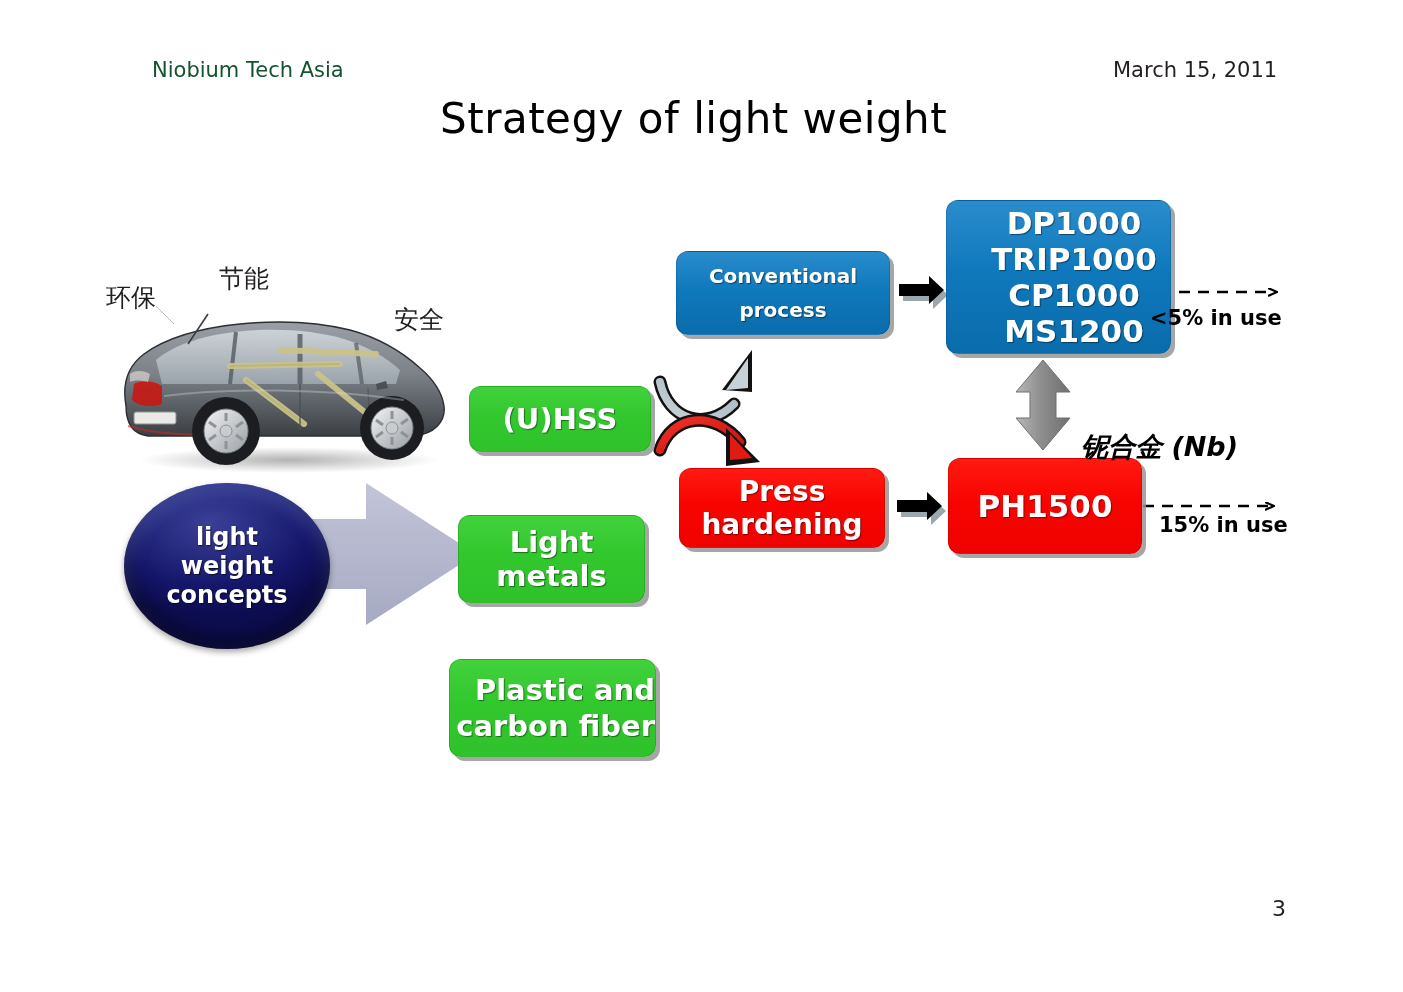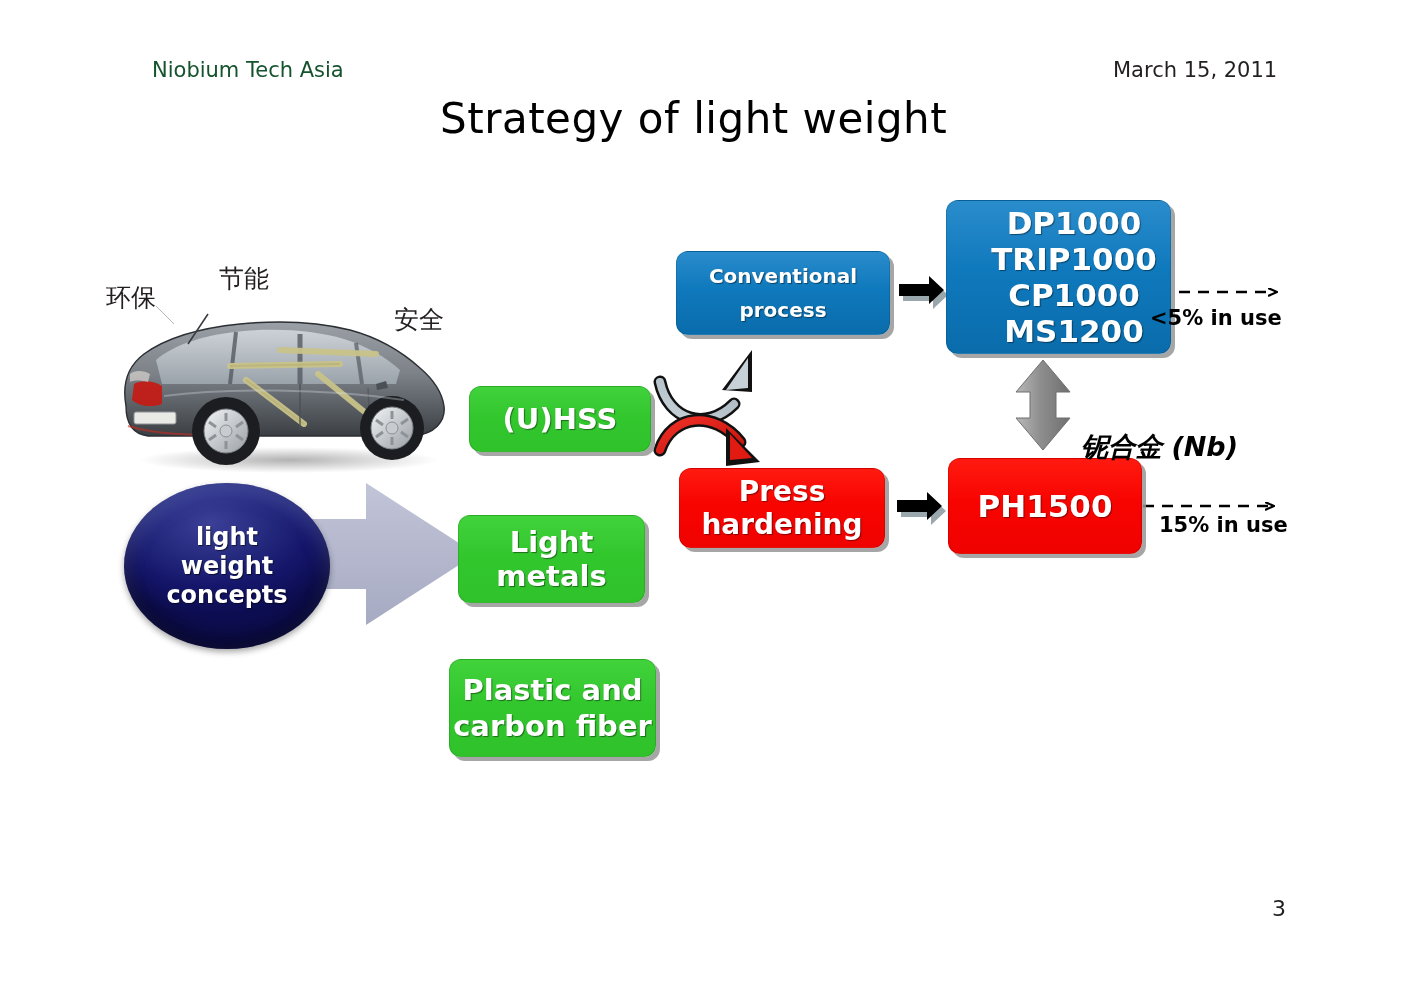--- a/index.html
+++ b/index.html
@@ -143,21 +143,21 @@
   .blue {
     background: linear-gradient(to bottom, #2a8ccb 0%, #0f79bd 45%, #0a6cab 100%);
   }
   .red {
     background: linear-gradient(to bottom, #ff1a10 0%, #f80400 45%, #ef0200 100%);
   }
 
   .box-uhss     { left: 461px; top: 386px; width: 180px; height: 64px; font-size: 29px; margin-left: 8px; }
   .box-lightmet { left: 458px; top: 515px; width: 185px; height: 86px; font-size: 29px; line-height: 34px; }
   .box-plastic  { left: 449px; top: 659px; width: 205px; height: 96px; font-size: 29px; line-height: 36px; }
-  .box-plastic .lbl { white-space: normal; width: 260px; text-align: center; }
+  .box-plastic .lbl { white-space: normal; width: 260px; text-align: right; }
 
   .box-conv     { left: 676px; top: 251px; width: 212px; height: 82px; font-size: 20px; line-height: 34px; }
   .box-conv .lbl { white-space: normal; width: 238px; }
   .box-press    { left: 679px; top: 468px; width: 204px; height: 78px; font-size: 28px; line-height: 33px; }
   .box-press .lbl { white-space: normal; width: 204px; }
   .box-grades   { left: 946px; top: 200px; width: 192px; height: 152px; font-size: 31px; line-height: 36px; padding-left: 31px; }
   .box-ph       { left: 948px; top: 458px; width: 192px; height: 94px; font-size: 31px; }
 
   
   .svg-layer {

